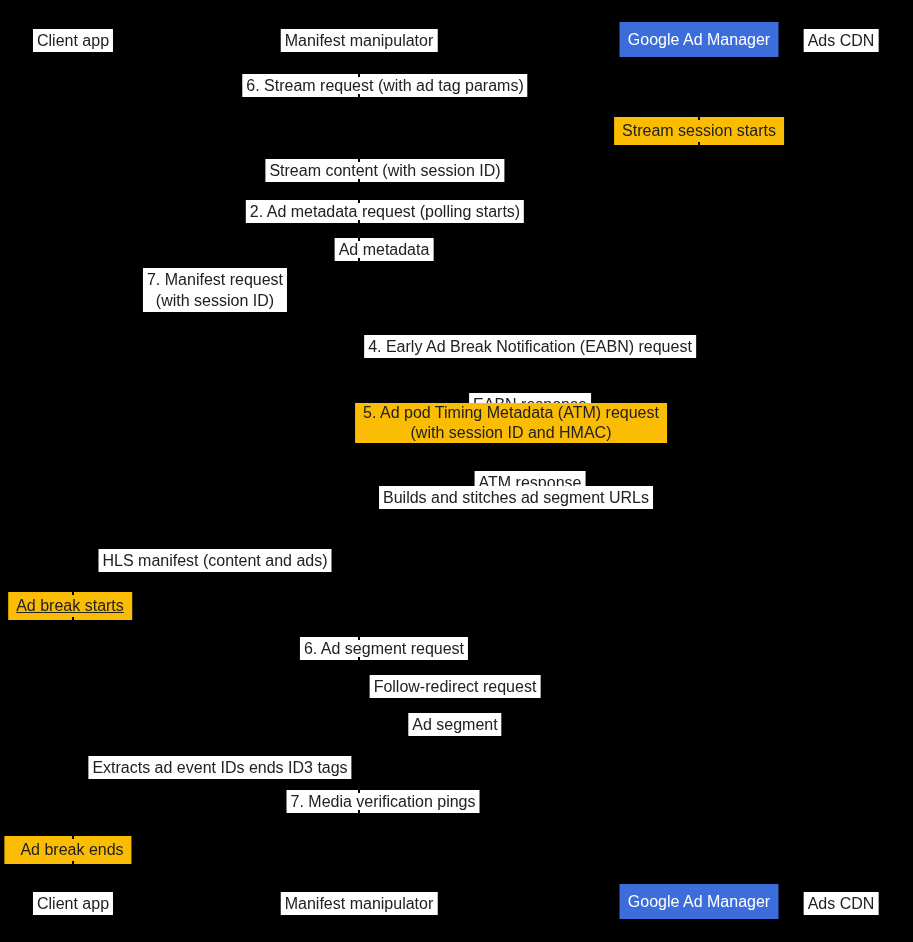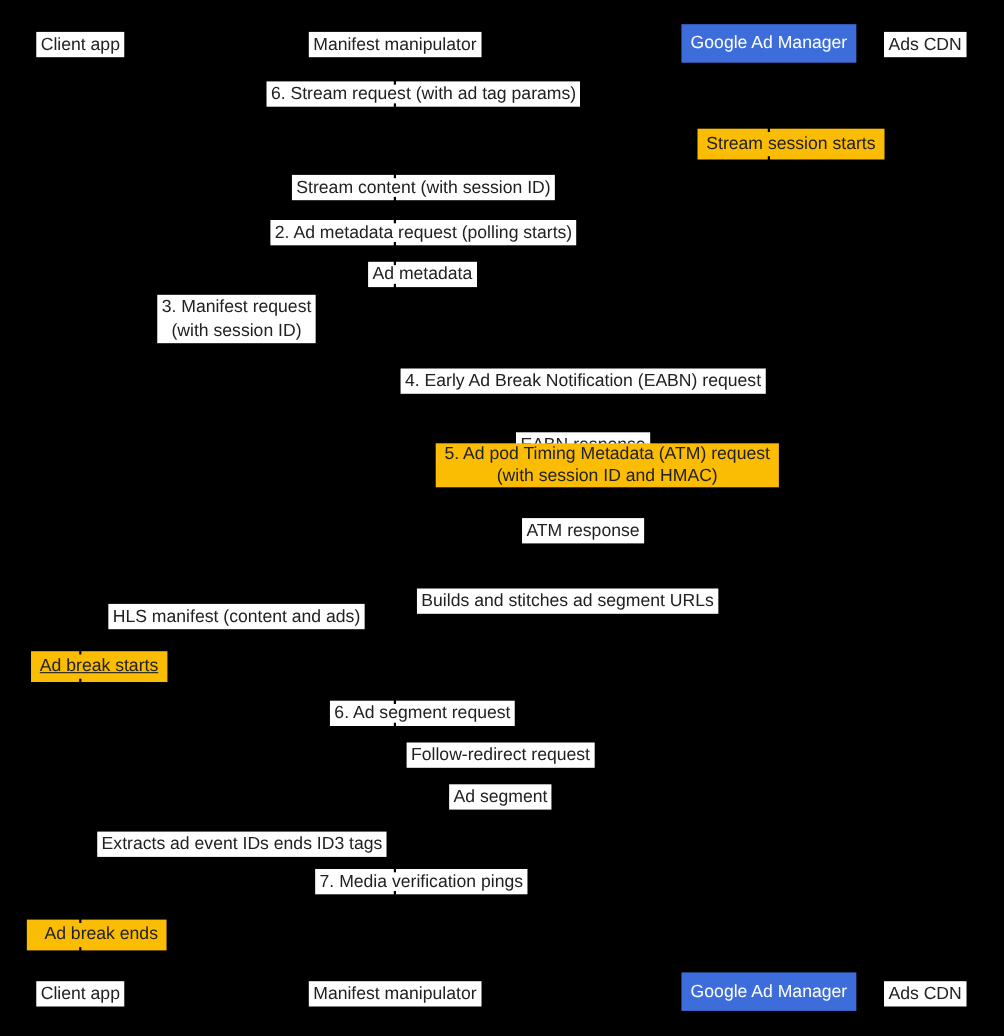--- a/index.html
+++ b/index.html
@@ -34,21 +34,20 @@
   .msg.label, .actor.plain {
     background: var(--label-bg, #fff);
     color: var(--label-text, #212121);
     padding: 1px 4px;
   }
   .msg.highlight {
     background: var(--highlight-bg, #FBBC04);
     color: var(--label-text, #212121);
     line-height: 20px;
     padding: 4px 8px;
-    margin-left: 20px;
   }
   .msg.highlight.multiline {
     padding-top: 0;
     padding-bottom: 0;
   }
   .actor {
     z-index: 5;
     white-space: nowrap;
   }
   .actor.primary {
@@ -78,28 +77,28 @@
       <div class="lifeline" style="left: 359px; top: 54px; height: 837px;"></div>
       <div class="lifeline" style="left: 699px; top: 54px; height: 837px;"></div>
       <div class="lifeline" style="left: 841px; top: 54px; height: 837px;"></div>
     </div>
   <div id="messages">
       <div class="msg label" style="left: 385px; top: 74px;">6. Stream request (with ad tag params)</div>
       <div class="msg highlight" style="left: 699px; top: 117px;">Stream session starts</div>
       <div class="msg label" style="left: 385px; top: 159px;">Stream content (with session ID)</div>
       <div class="msg label" style="left: 385px; top: 200px;">2. Ad metadata request (polling starts)</div>
       <div class="msg label" style="left: 384px; top: 238px;">Ad metadata</div>
-      <div class="msg label multiline" style="left: 215px; top: 268px;">3. Manifest request
+      <div class="msg label multiline" style="left: 215px; top: 268px;">7. Manifest request
 (with session ID)</div>
       <div class="msg label" style="left: 530px; top: 335px;">4. Early Ad Break Notification (EABN) request</div>
       <div class="msg label" style="left: 530px; top: 373px; margin-top: 20px;">EABN response</div>
-      <div class="msg highlight multiline" style="left: 532px; top: 403px;">5. Ad pod Timing Metadata (ATM) request
+      <div class="msg highlight multiline" style="left: 511px; top: 403px;">5. Ad pod Timing Metadata (ATM) request
 (with session ID and HMAC)</div>
       <div class="msg label" style="left: 530px; top: 471px;">ATM response</div>
-      <div class="msg label" style="left: 516px; top: 535px;">Builds and stitches ad segment URLs</div>
+      <div class="msg label" style="left: 516px; top: 486px;">Builds and stitches ad segment URLs</div>
       <div class="msg label" style="left: 215px; top: 549px;">HLS manifest (content and ads)</div>
       <div class="msg highlight" style="left: 70px; top: 592px; text-decoration: underline;">Ad break starts</div>
       <div class="msg label" style="left: 384px; top: 637px;">6. Ad segment request</div>
       <div class="msg label" style="left: 455px; top: 675px;">Follow-redirect request</div>
       <div class="msg label" style="left: 455px; top: 713px;">Ad segment</div>
       <div class="msg label" style="left: 220px; top: 756px;">Extracts ad event IDs ends ID3 tags</div>
       <div class="msg label" style="left: 383px; top: 790px;">7. Media verification pings</div>
       <div class="msg highlight" style="left: 68px; top: 836px; padding-left: 16px;">Ad break ends</div>
     </div>
 

